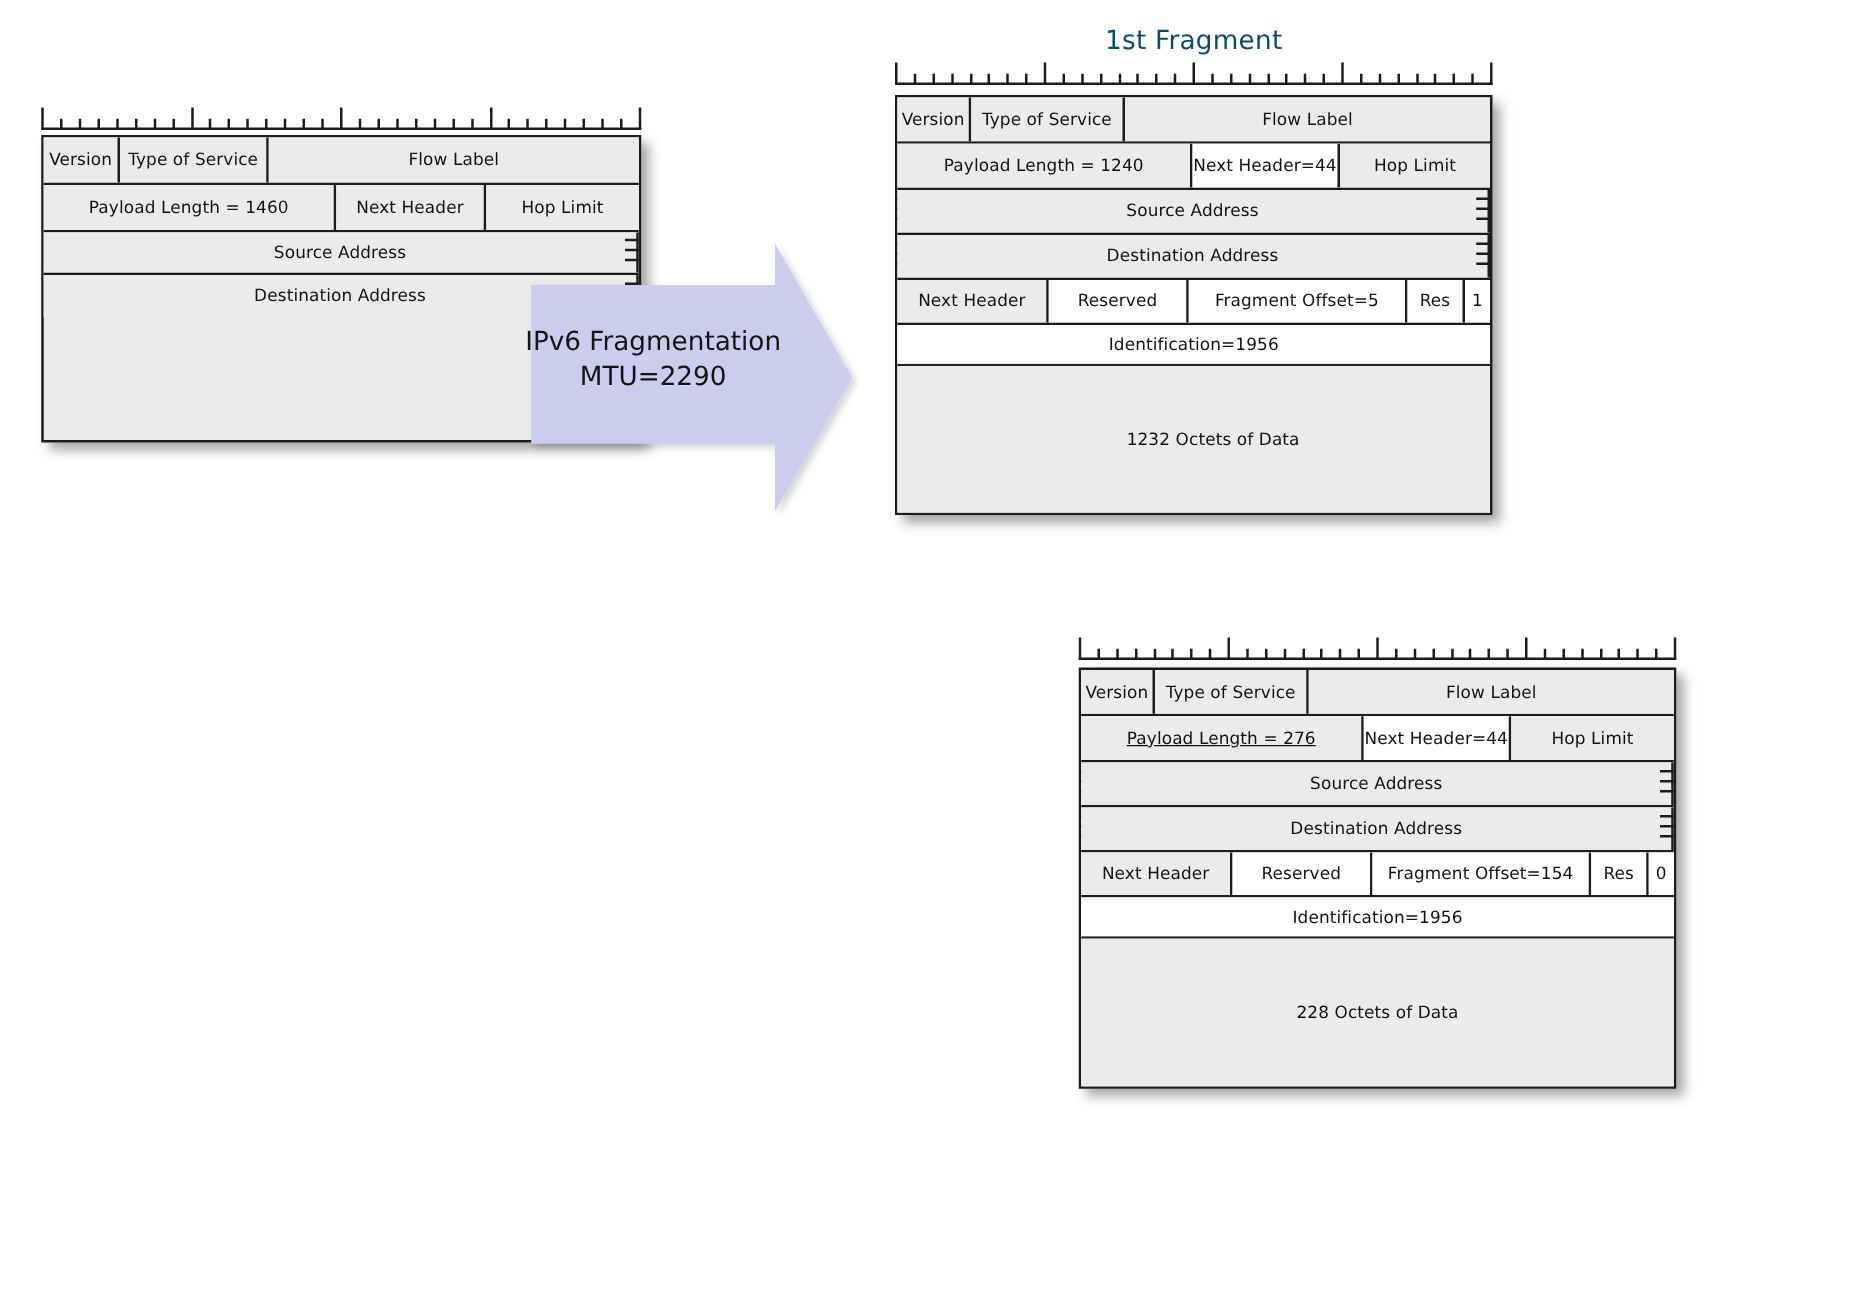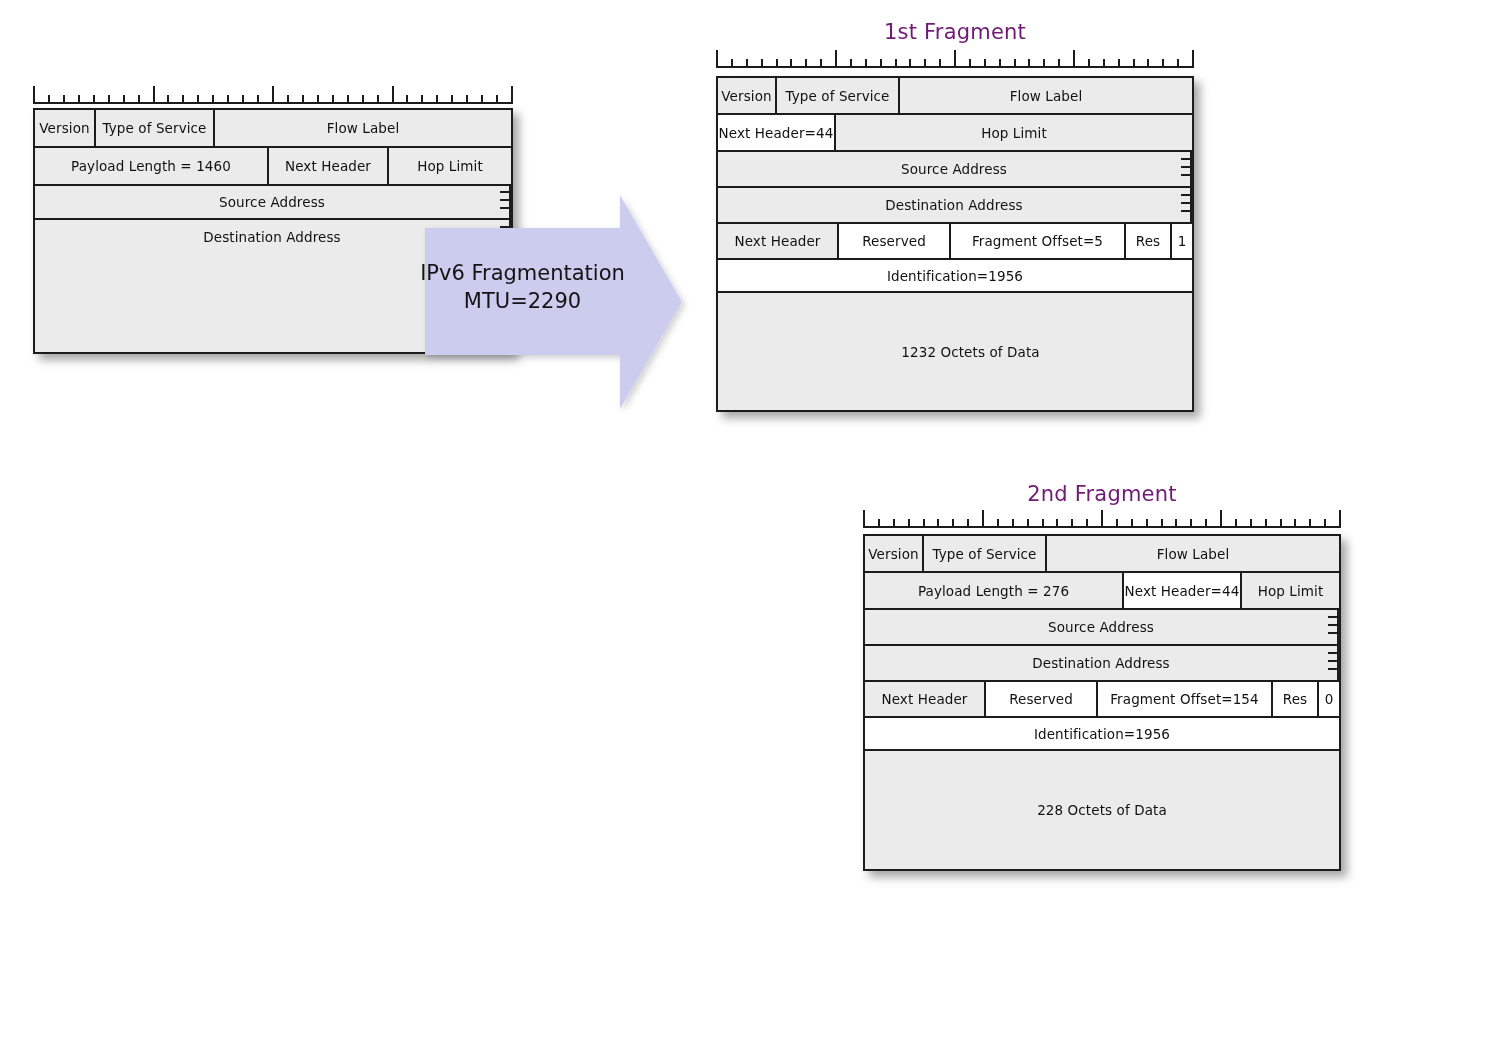--- a/index.html
+++ b/index.html
@@ -14,21 +14,21 @@
     height: 1038px;
     background: #ffffff;
     overflow: hidden;
   }
 
   
   .pkt-title {
     position: absolute;
     text-align: center;
     font-size: 21px;
-    color: #701a75;
+    color: #0c4a6e;
     white-space: nowrap;
     letter-spacing: 0.2px;
   }
 
   
   .ruler {
     position: absolute;
     height: 18px;
   }
   .ruler .base {
@@ -256,20 +256,21 @@
 
   <div class="pkt" style="left:716px; top:76px; width:478px; height:336px;">
 
     <div class="row" style="height:37px;">
       <div class="cell" style="width:59px;">Version</div>
       <div class="cell" style="width:123px;">Type of Service</div>
       <div class="cell" style="flex:1;">Flow Label</div>
     </div>
 
     <div class="row" style="height:37px;">
+      <div class="cell" style="width:236px;">Payload Length = 1240</div>
       <div class="cell white" style="width:118px;">Next Header=44</div>
       <div class="cell" style="flex:1;">Hop Limit</div>
     </div>
 
     <div class="row addr" style="height:36px;">
       <span class="zig left">
           <i></i>
           <i></i>
           <i></i>
         </span>
@@ -305,21 +306,20 @@
 
     <div class="row white" style="height:33px;">
       <div class="cell white" style="flex:1;">Identification=1956</div>
     </div>
 
     <div class="row" style="height:117px;">
       <div class="cell" style="flex:1;padding-left:31px;">1232 Octets of Data</div>
     </div>
   </div>
 
-  <div class="pkt-title" style="left:863px; top:482px; width:478px;">2nd Fragment</div>
 
   <div class="ruler" id="ruler-frag2" style="left:863px; top:510px; width:478px;">
       <div class="base"></div>
       <div class="tk major" style="left: 0px;"></div>
       <div class="tk minor" style="left: 15px;"></div>
       <div class="tk minor" style="left: 30px;"></div>
       <div class="tk minor" style="left: 45px;"></div>
       <div class="tk minor" style="left: 60px;"></div>
       <div class="tk minor" style="left: 74px;"></div>
       <div class="tk minor" style="left: 89px;"></div>
@@ -353,21 +353,21 @@
 
   <div class="pkt" style="left:863px; top:534px; width:478px; height:337px;">
 
     <div class="row" style="height:37px;">
       <div class="cell" style="width:59px;">Version</div>
       <div class="cell" style="width:123px;">Type of Service</div>
       <div class="cell" style="flex:1;">Flow Label</div>
     </div>
 
     <div class="row" style="height:37px;">
-      <div class="cell" style="width:259px;">Payload Length = 276</div>
+      <div class="cell" style="width:226px;text-decoration:underline;">Payload Length = 276</div>
       <div class="cell white" style="width:118px;">Next Header=44</div>
       <div class="cell" style="flex:1;">Hop Limit</div>
     </div>
 
     <div class="row addr" style="height:36px;">
       <span class="zig left">
           <i></i>
           <i></i>
           <i></i>
         </span>

